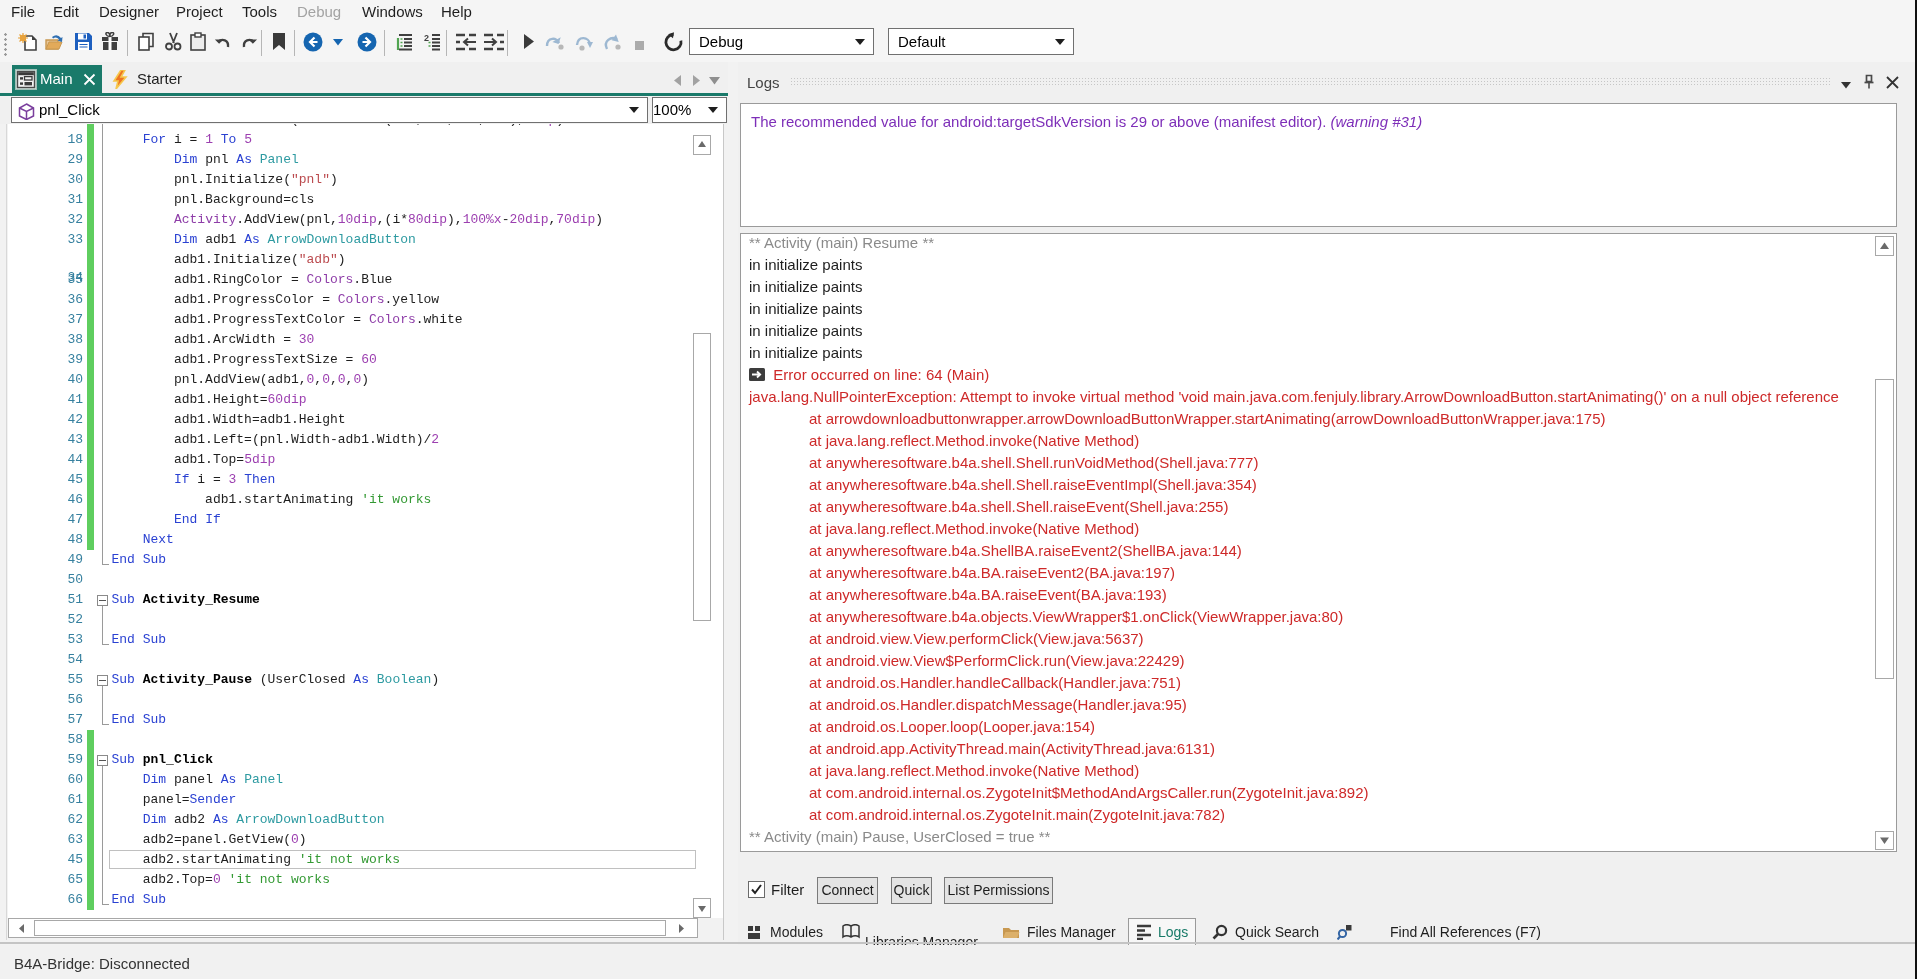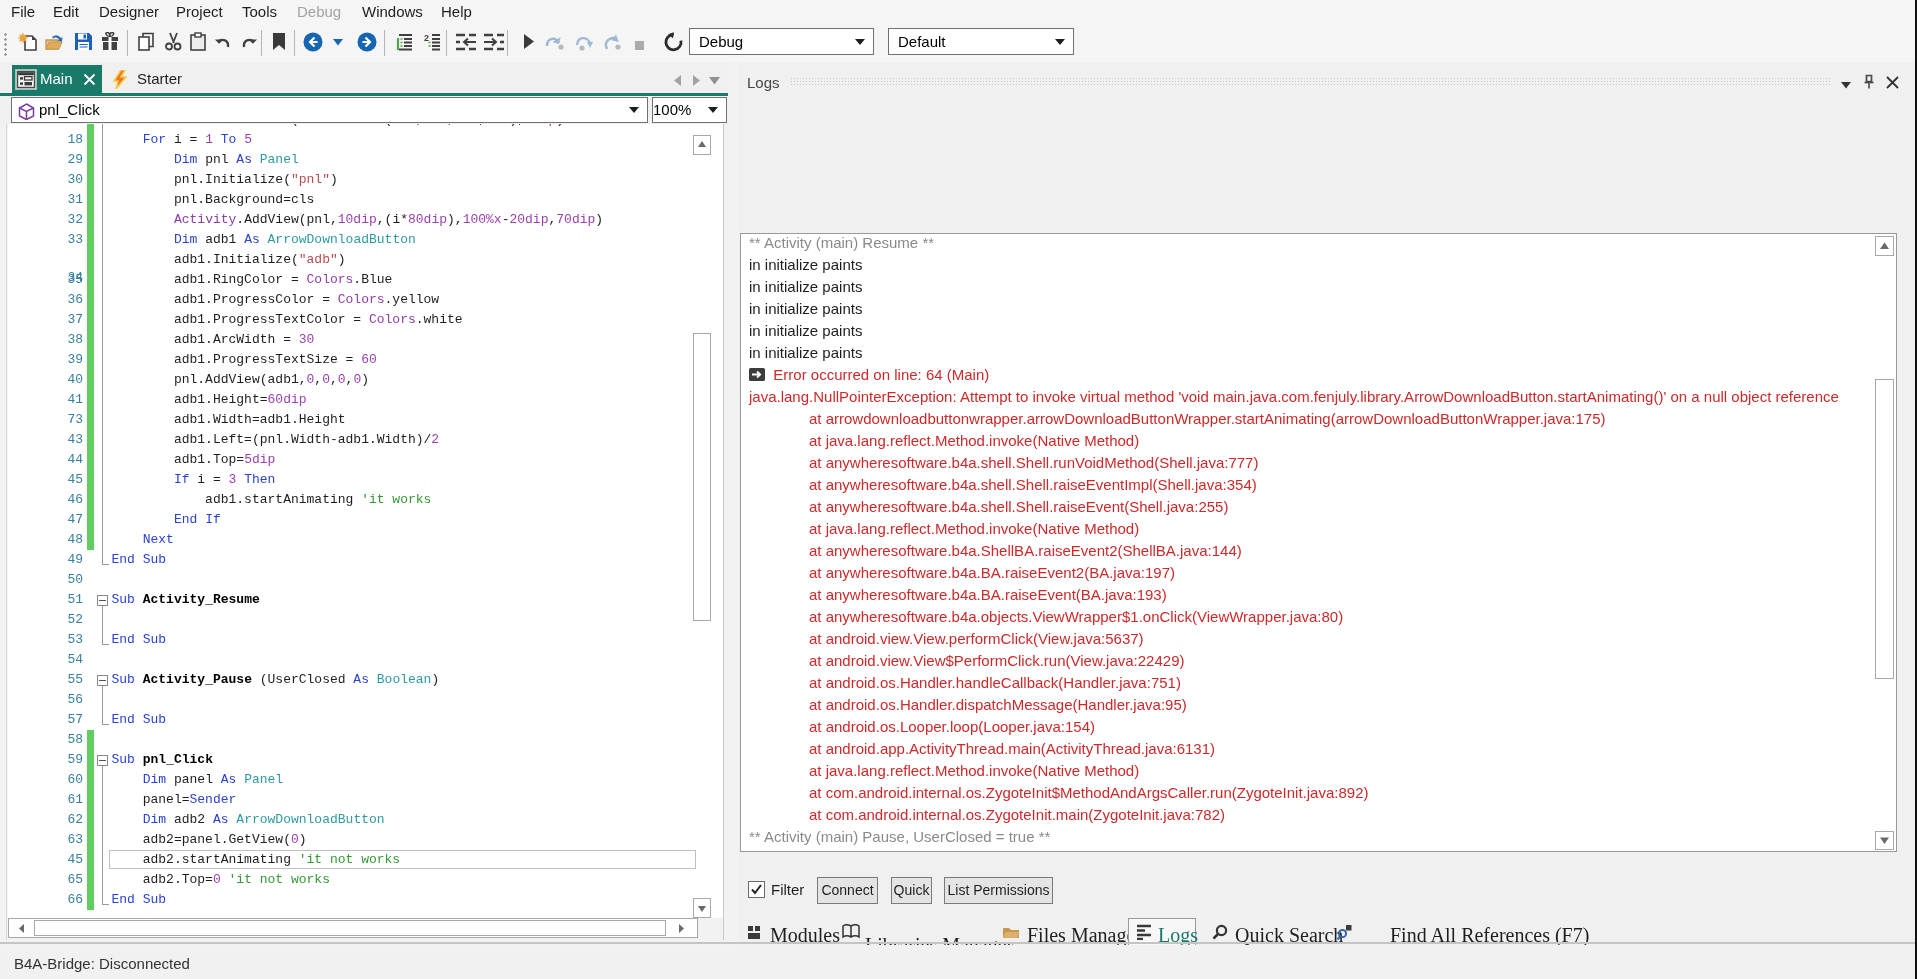--- a/index.html
+++ b/index.html
@@ -33,21 +33,21 @@
 #logtitle { position:absolute; left:9px; top:12px; font-size:15px; color:#444; }
 .dotpat { position:absolute; height:9px; background-image:radial-gradient(#c6c6c6 0.8px, transparent 1px); background-size:3px 3px; }
 #warnbox { position:absolute; left:2px; top:41px; width:1157px; height:124px; background:#fff; border:1px solid #9a9a9a; }
 #warntext { position:absolute; left:10px; top:9px; font-size:15px; color:#7d2eb8; }
 #logbox { position:absolute; left:2px; top:171px; width:1157px; height:619px; background:#fff; border:1px solid #9a9a9a; }
 #loglines { position:absolute; left:8px; top:-2px; font-size:15px; line-height:22px; color:#1e1e1e; white-space:pre; }
 .lr { color:#ce2929; }
 .lg { color:#8a8a8a; }
 #btnrow { position:absolute; left:0px; top:815px; height:36px; }
 .wbtn { position:absolute; background:#e4e4e4; border:1px solid #7a7a7a; font-size:14px; color:#1e1e1e; text-align:center; line-height:25px; white-space:nowrap; }
-#bottabs { position:absolute; left:0; top:856px; width:1179px; height:28px; font-size:20px; color:#1e1e1e;font-family:Liberation Serif, serif; }
+#bottabs { position:absolute; left:0; top:856px; width:1179px; height:28px; font-size:14px; color:#1e1e1e; }
 #statusbar { left:0; top:945px; width:1917px; height:34px; background:#f1f1f1; font-size:15px; color:#333; }
 .sbv { position:absolute; background:#fff; border:1px solid #a8a8a8; }
 </style>
 </head>
 <body>
 <div class="abs" id="menubar">
   <span style="left:11px">File</span>
     <span style="left:53px">Edit</span>
     <span style="left:99px">Designer</span>
     <span style="left:176px">Project</span>
@@ -251,21 +251,21 @@
       <div class="lnum" style="top:186px">37</div>
       <div class="gbar" style="top:186px"></div>
       <div class="lnum" style="top:206px">38</div>
       <div class="gbar" style="top:206px"></div>
       <div class="lnum" style="top:226px">39</div>
       <div class="gbar" style="top:226px"></div>
       <div class="lnum" style="top:246px">40</div>
       <div class="gbar" style="top:246px"></div>
       <div class="lnum" style="top:266px">41</div>
       <div class="gbar" style="top:266px"></div>
-      <div class="lnum" style="top:286px">73</div>
+      <div class="lnum" style="top:286px">42</div>
       <div class="gbar" style="top:286px"></div>
       <div class="lnum" style="top:306px">43</div>
       <div class="gbar" style="top:306px"></div>
       <div class="lnum" style="top:326px">44</div>
       <div class="gbar" style="top:326px"></div>
       <div class="lnum" style="top:346px">45</div>
       <div class="gbar" style="top:346px"></div>
       <div class="lnum" style="top:366px">46</div>
       <div class="gbar" style="top:366px"></div>
       <div class="lnum" style="top:386px">47</div>
@@ -365,20 +365,23 @@
     </svg>
     <svg class="abs" style="left:1125px;top:12px" width="12" height="18" viewBox="0 0 12 18">
       <path d="M3.5 1.5 h5 v6 h-5 z" fill="none" stroke="#4a4a4a" stroke-width="1.7"></path>
       <path d="M1.5 8.5 h9" stroke="#4a4a4a" stroke-width="1.7"></path>
       <path d="M6 9 v5.5" stroke="#4a4a4a" stroke-width="1.6"></path>
     </svg>
     <svg class="abs" style="left:1148px;top:14px" width="13" height="13" viewBox="0 0 13 13">
       <path d="M1 1 l11 11 M12 1 l-11 11" stroke="#333" stroke-width="1.8"></path>
     </svg>
   <div class="dotpat" style="left:52px; top:15px; width:1040px;"></div>
+  <div id="warnbox">
+      <div id="warntext">The recommended value for android:targetSdkVersion is 29 or above (manifest editor). <i>(warning #31)</i></div>
+    </div>
   <div id="logbox">
       <div class="sbv" style="position:absolute;right:2px;top:2px;width:19px;height:20px"><svg width="17" height="18">
           <path d="M8.5 5.5 l4.5 6.5 h-9 z" fill="#6a6a6a"></path>
         </svg></div>
       <div class="sbv" style="position:absolute;right:2px;top:145px;width:19px;height:300px"></div>
       <div class="sbv" style="position:absolute;right:2px;top:597px;width:19px;height:19px"><svg width="17" height="17">
           <path d="M8.5 12 l4.5 -6.5 h-9 z" fill="#6a6a6a"></path>
         </svg></div>
       <div id="loglines"><span class="lg">** Activity (main) Resume **</span><br><span class="">in initialize paints</span><br><span class="">in initialize paints</span><br><span class="">in initialize paints</span><br><span class="">in initialize paints</span><br><span class="">in initialize paints</span><br><span class="lr"><svg width="16" height="13" viewBox="0 0 16 13" style="vertical-align:-1px">
             <rect x="0" y="0" width="16" height="13" rx="1.5" fill="#3d3d3d"></rect>

